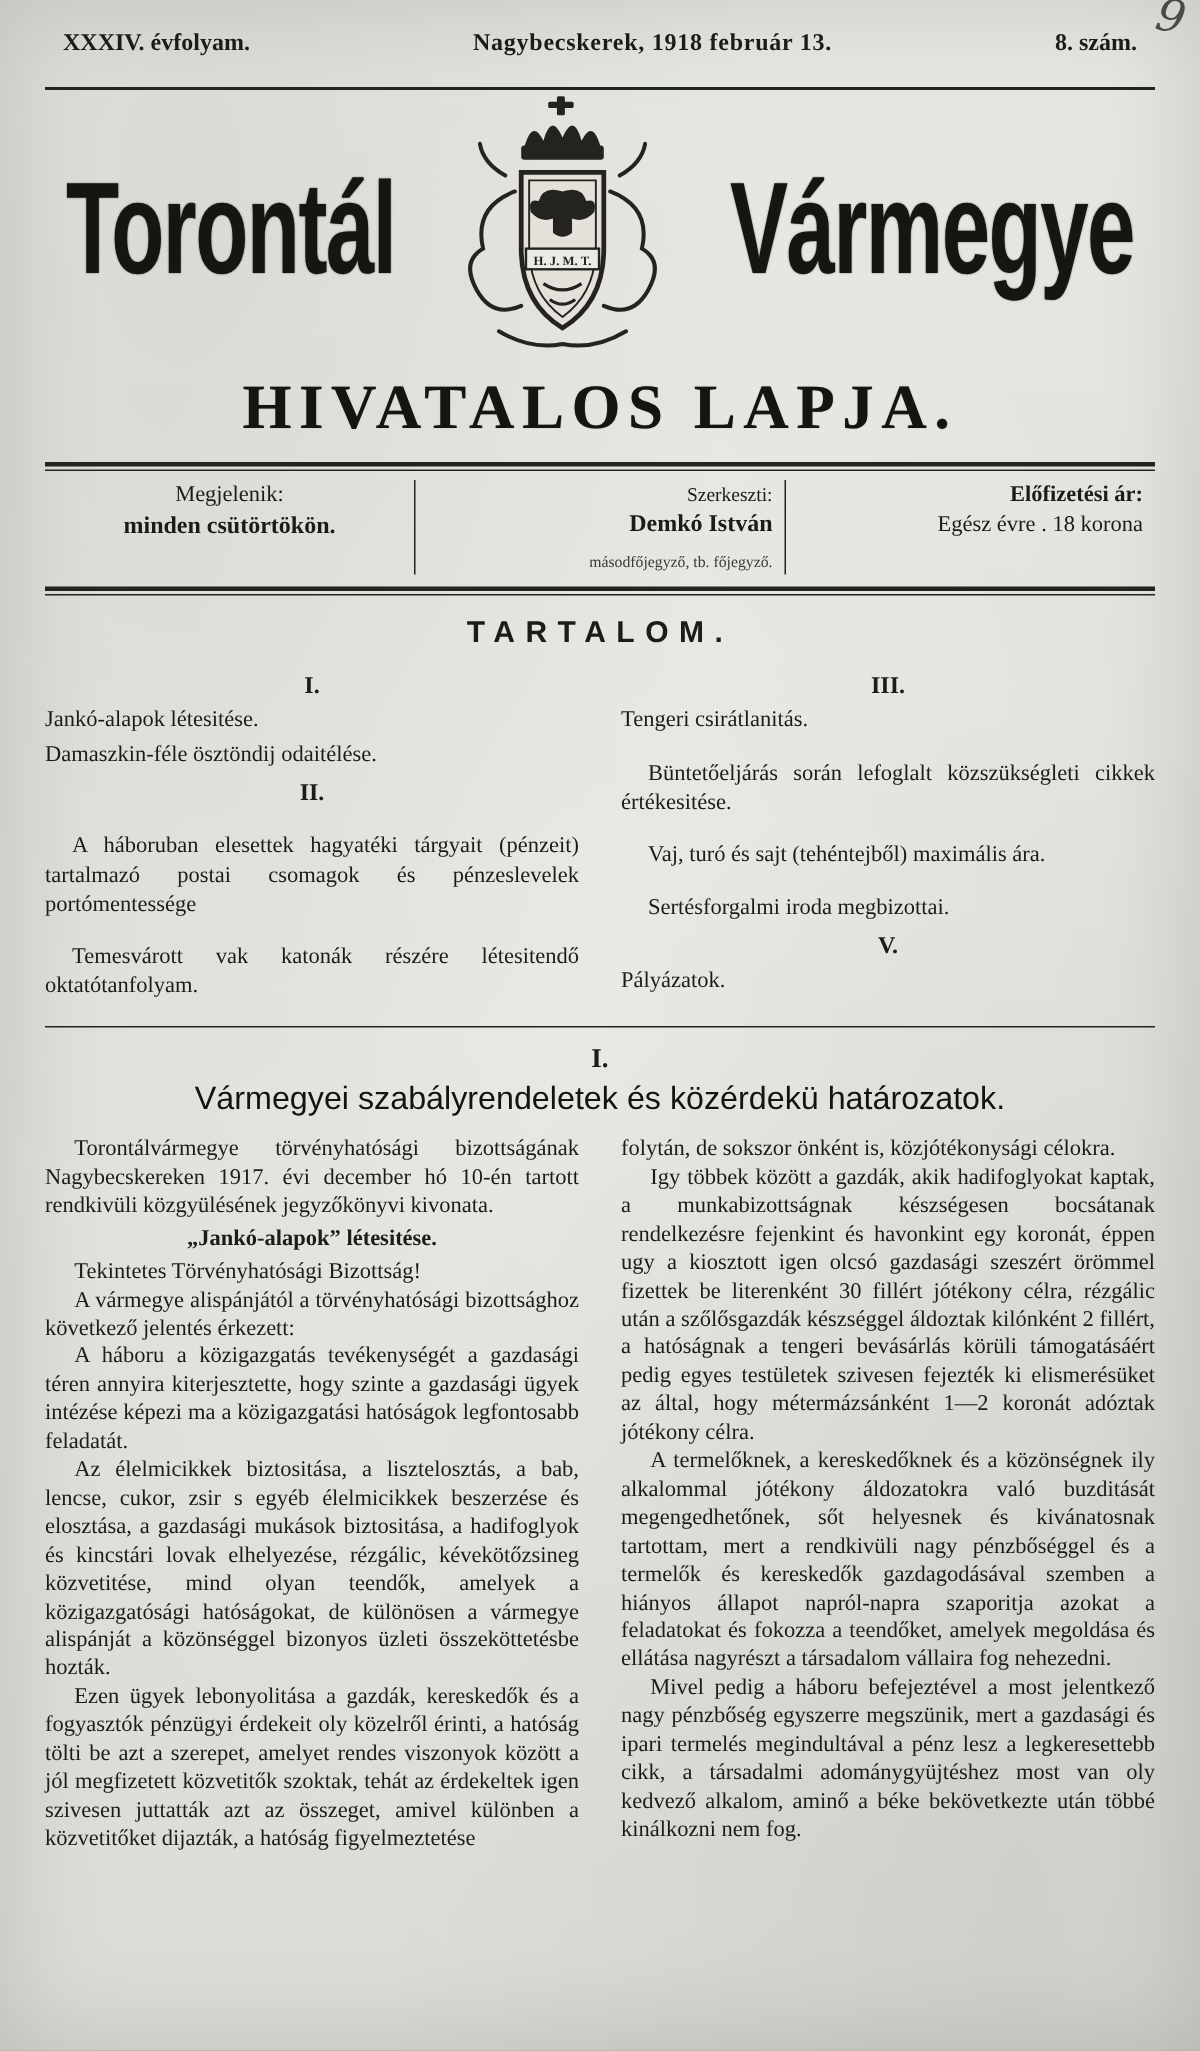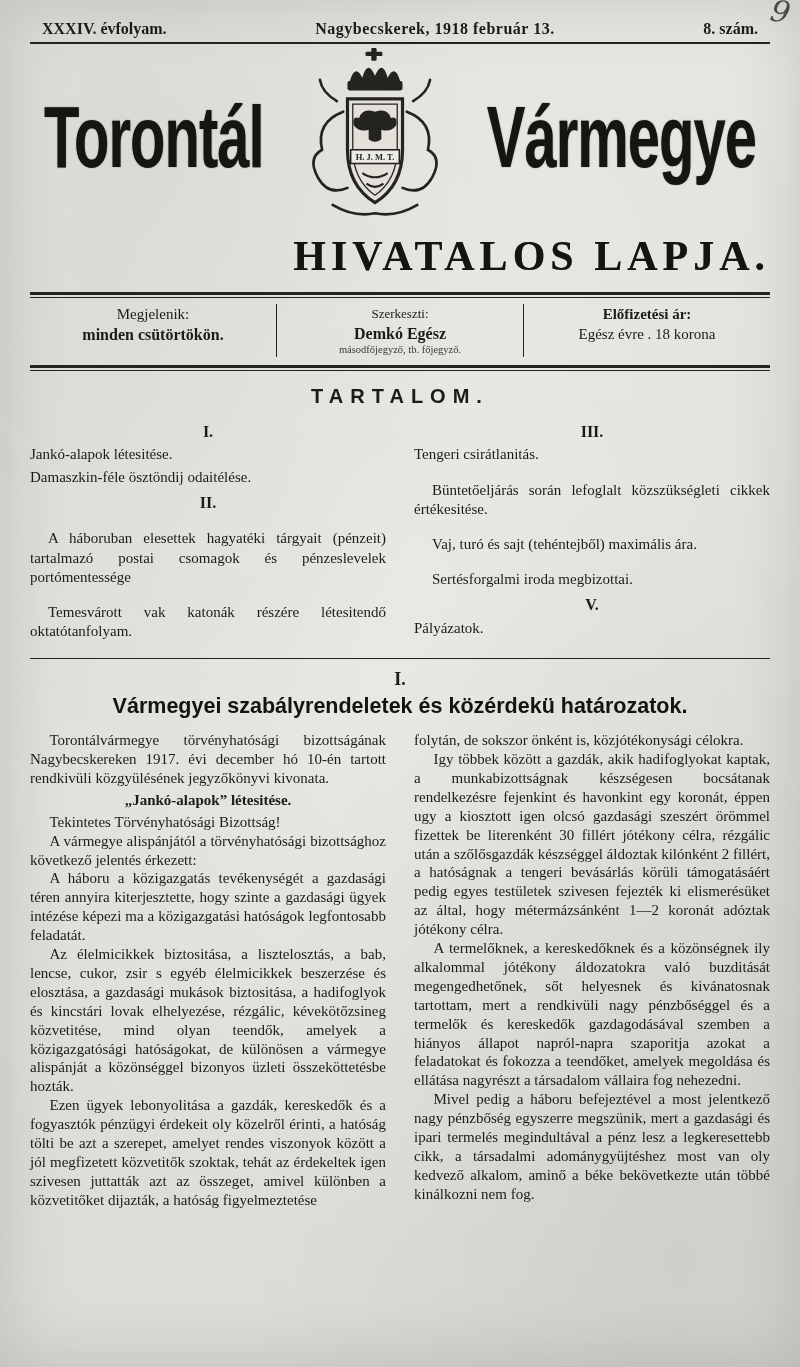--- a/index.html
+++ b/index.html
@@ -20,21 +20,21 @@
     font-family:"Liberation Serif","DejaVu Serif",serif;
   }
   .pen-mark{
     position:absolute;top:-6px;right:10px;
     font-family:"DejaVu Serif",serif;font-style:italic;
     font-size:30px;color:#4a4a46;transform:rotate(12deg);
   }
   
   .meta-row{
     display:flex;justify-content:space-between;align-items:baseline;
-    padding:6px 12px 4px 12px;
+    padding:6px 12px 20px 12px;
     font-weight:700;font-size:16px;
   }
   .meta-row .center{letter-spacing:0.5px;}
   
   .rule{border:0;border-top:2px solid #24231f;margin:0;}
   .rule.thin{border-top-width:1.2px;}
   .rule.thick{border-top-width:3.5px;}
   .rule.tight{margin-top:2px;}
   
   .masthead{
@@ -44,54 +44,54 @@
   .mast-title{
     display:inline-block;
     font-family:"Liberation Sans","DejaVu Sans",sans-serif;
     font-weight:700;font-size:58px;letter-spacing:-1px;
     transform:scaleY(1.5);
     color:#161511;
     text-shadow:0 0 1px rgba(0,0,0,0.55);
   }
   .crest{display:inline-block;line-height:0;}
   .subtitle{
-    text-align:right;
+    text-align:center;
     font-weight:700;font-size:42px;letter-spacing:5px;
     margin:10px 0 12px 0;
     color:#151410;
     text-shadow:0 0 0.6px rgba(0,0,0,0.5);
   }
   
   .info-bar{display:flex;align-items:stretch;padding:6px 0 8px 0;}
   .info-col{flex:1;text-align:center;padding:2px 8px;}
-  .info-col + .info-col{border-left:1.6px solid #24231f;}
+  .info-col + .info-col{border-left:1.6px solid #24231f;text-align:right;}
   .info-label{font-size:15px;margin-bottom:3px;}
   .info-label.bold{font-weight:700;}
   .info-value{font-weight:700;font-size:16px;}
   .info-value.normal{font-weight:400;font-size:15px;}
-  .info-note{font-size:10.5px;color:#3a3935;margin-top:1px;}
+  .info-note{font-size:10.5px;color:#3a3935;margin-top:11px;}
   
   .contents-title{
     text-align:center;
     font-family:"Liberation Sans","DejaVu Sans",sans-serif;
     font-weight:700;font-size:20px;letter-spacing:7px;
     margin:14px 0 8px 0;
   }
   .cols{display:flex;gap:28px;}
   .col{flex:1;font-size:15px;line-height:1.28;}
   .c-roman{text-align:center;font-weight:700;font-size:16px;margin:6px 0 3px 0;}
   .c-item{margin:0 0 3px 0;}
   .c-para{margin:16px 0 3px 0;text-indent:1.2em;text-align:justify;}
   
   .post-contents-rule{margin-top:14px;}
   .section-numeral{text-align:center;font-weight:700;font-size:18px;margin:10px 0 4px 0;}
   .article-heading{
     text-align:center;
     font-family:"Liberation Sans","DejaVu Sans",sans-serif;
-    font-weight:700;font-size:21.5px;margin:2px 0 12px 0;
+    font-weight:400;font-size:21.5px;margin:2px 0 12px 0;
     color:#14130f;
   }
   .article-body .col{font-size:15px;line-height:1.26;text-align:justify;}
   .p-indent{margin:0;text-indent:1.3em;}
   .p-noindent{margin:0;}
   .p-center{margin:3px 0;text-align:center;font-weight:700;}
 </style>
 </head>
 <body>
 
@@ -141,21 +141,21 @@
   <hr class="rule thick">
   <hr class="rule thin tight">
 
   <div class="info-bar">
     <div class="info-col">
       <div class="info-label">Megjelenik:</div>
       <div class="info-value">minden csütörtökön.</div>
     </div>
     <div class="info-col">
       <div class="info-label" style="font-size:13px;">Szerkeszti:</div>
-      <div class="info-value">Demkó Egész</div>
+      <div class="info-value">Demkó István</div>
       <div class="info-note">másodfőjegyző, tb. főjegyző.</div>
     </div>
     <div class="info-col">
       <div class="info-label bold">Előfizetési ár:</div>
       <div class="info-value normal">Egész évre  .  18 korona</div>
     </div>
   </div>
 
   <hr class="rule thick">
   <hr class="rule thin tight">

